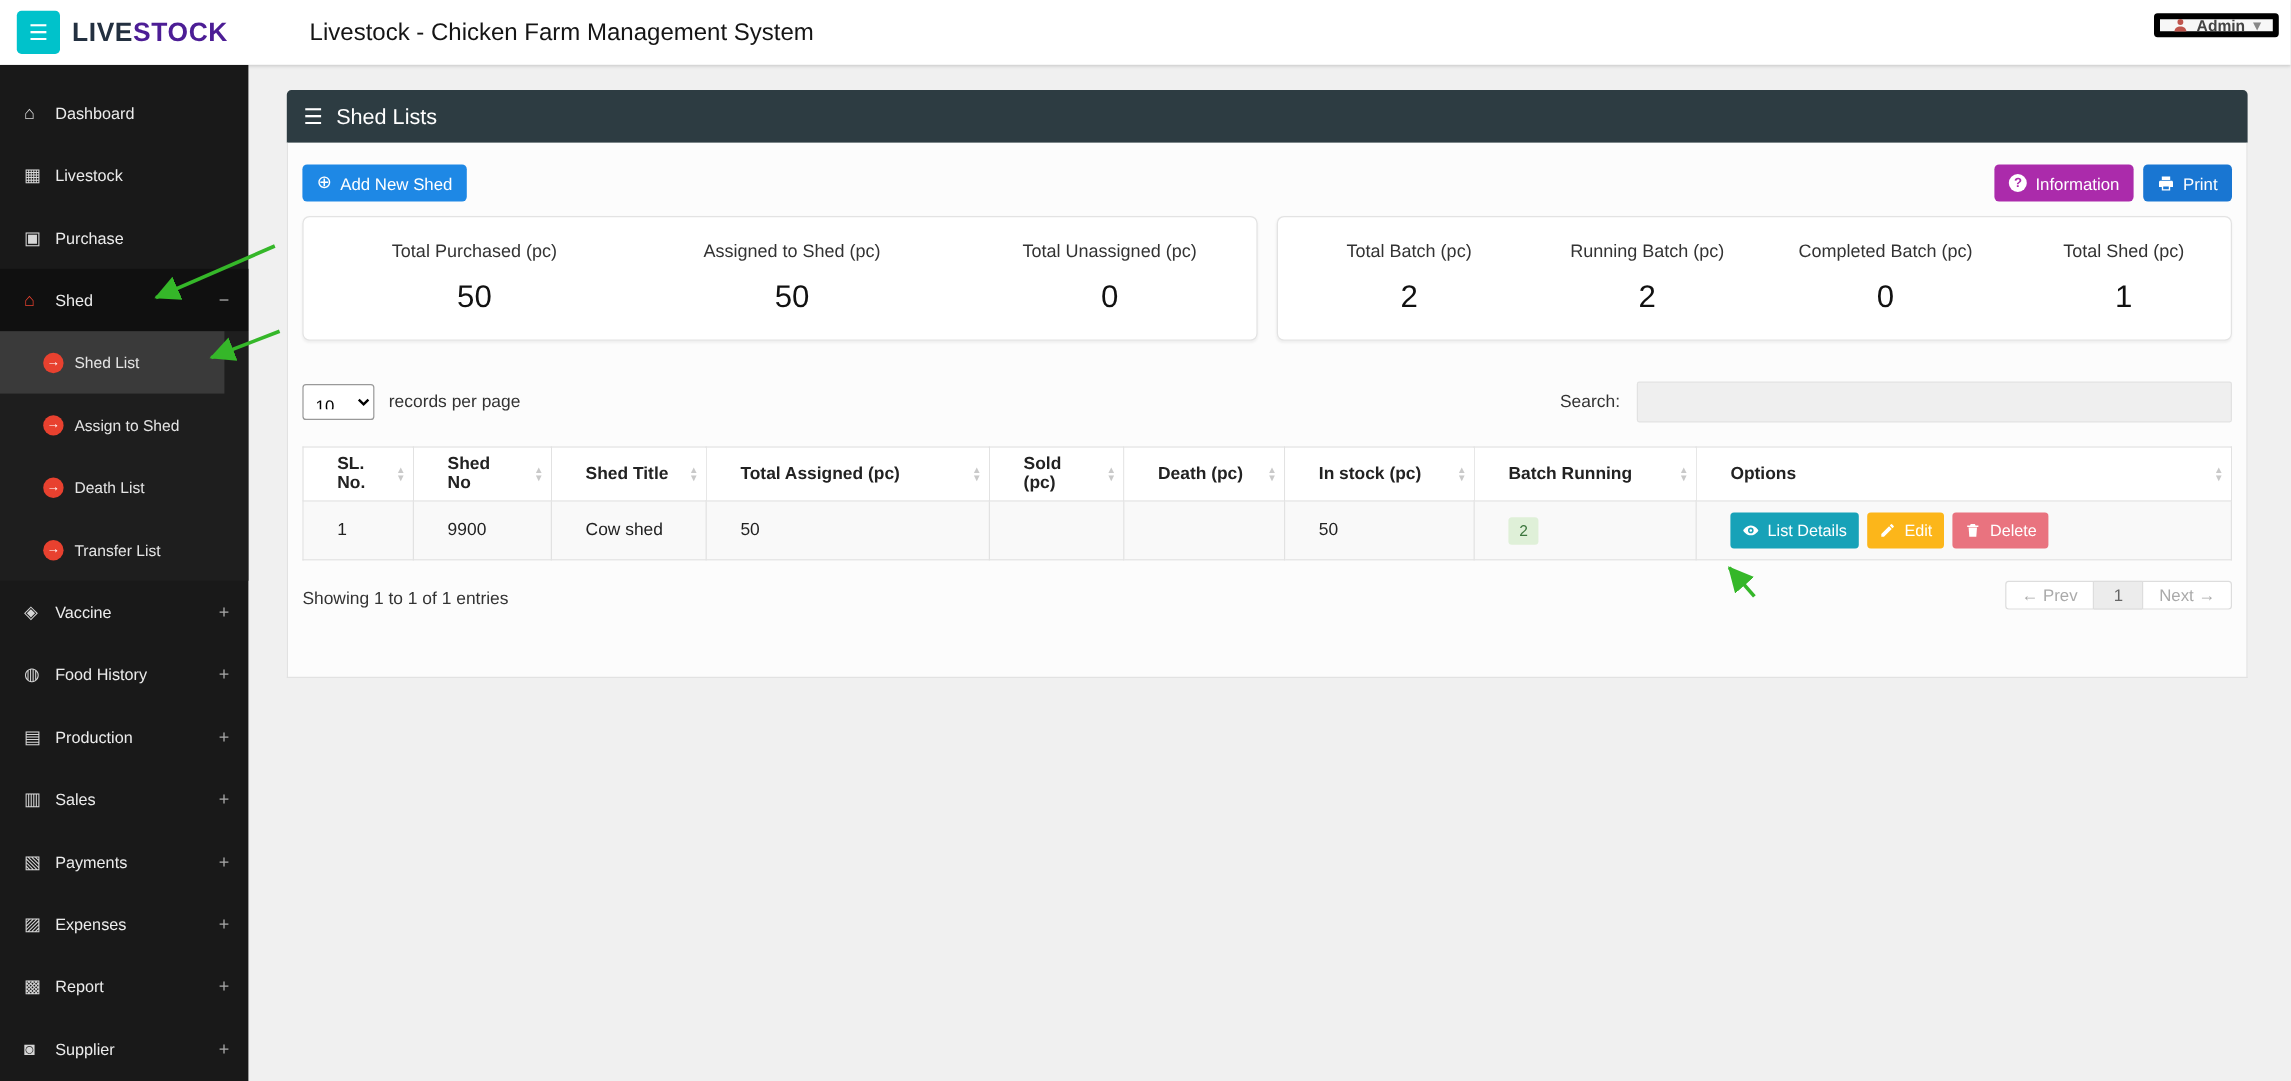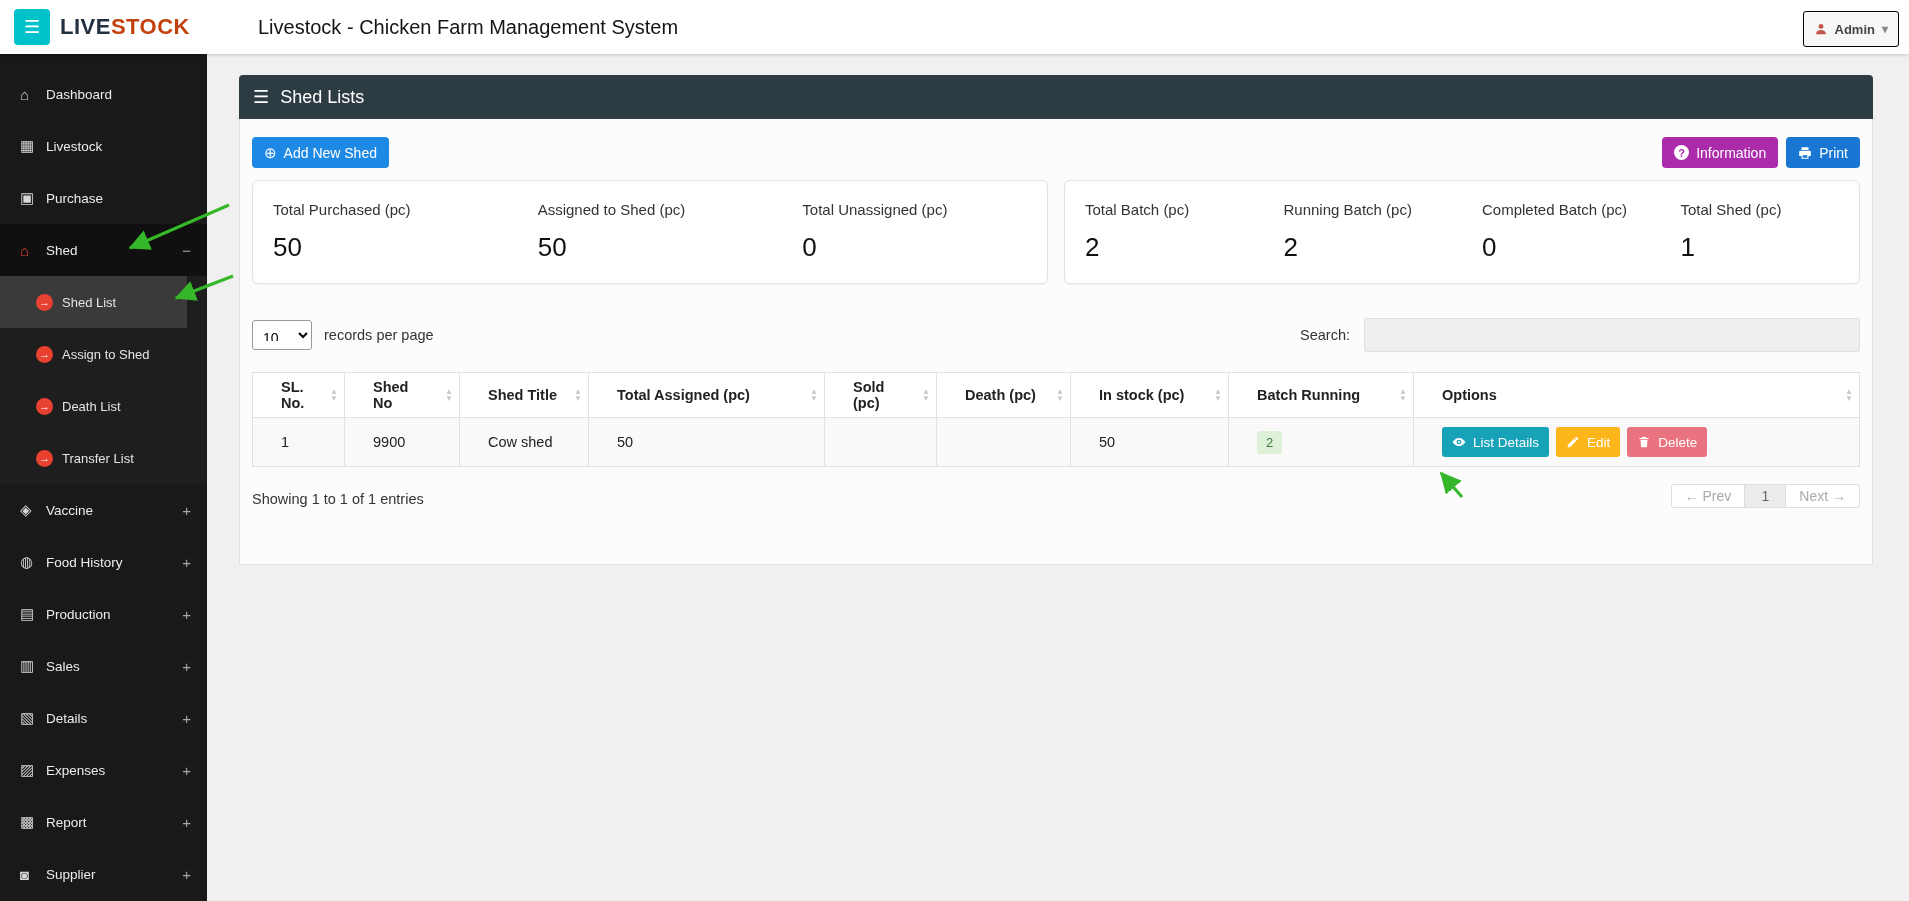--- a/index.html
+++ b/index.html
@@ -12,25 +12,25 @@
 
   
   .topbar { position:absolute; left:0; top:0; width:1909px; height:54px; background:#ffffff;
             box-shadow:0 1px 3px rgba(0,0,0,0.18); z-index:10; }
   .hamburger { position:absolute; left:14px; top:9px; width:36px; height:36px; background:#00c2cb;
                border:none; border-radius:4px; color:#fff; font-size:18px;
                display:flex; align-items:center; justify-content:center; cursor:pointer; }
   .logo { position:absolute; left:60px; top:0; height:54px; display:flex; align-items:center;
           font-size:22px; font-weight:bold; letter-spacing:0.5px; }
   .logo-live { color:#233040; }
-  .logo-stock { color:#c2410c; }
+  .logo-stock { color:#4c1d95; }
   .page-title { position:absolute; left:258px; top:0; height:54px; display:flex; align-items:center;
                 font-size:20px; color:#151515; }
-  .admin-box { position:absolute; right:10px; top:11px; height:36px; display:flex; align-items:center;
-               gap:7px; padding:0 10px; border:1px solid #000000; border-radius:3px; background:#f7f7f7;
+  .admin-box { position:absolute; right:10px; top:11px; height:20px; display:flex; align-items:center;
+               gap:7px; padding:0 10px; border:5px solid #000000; border-radius:3px; background:#f7f7f7;
                cursor:pointer; font-size:13px; font-weight:bold; color:#444; }
   .admin-caret { color:#888; font-size:12px; }
 
   
   .sidebar { position:absolute; left:0; top:54px; width:207px; height:847px; background:#191919;
              padding-top:14px; z-index:5; }
   .nav-item { height:52px; display:flex; align-items:center; padding:0 16px 0 20px;
               font-size:13.5px; color:#ececec; cursor:pointer; }
   .nav-item.active { background:#101010; }
   .glyph { width:26px; font-size:15px; color:#d6d6d6; flex:none; }
@@ -59,21 +59,21 @@
   .btn-purple { background:#ab2bab; }
   .btn-print  { background:#1976d2; }
   .circle-ic { font-size:15px; line-height:1; }
   .q-ic { width:15px; height:15px; border-radius:50%; background:#fff; color:#ab2bab;
           font-weight:bold; font-size:11px; display:inline-flex; align-items:center; justify-content:center; }
   .svg-ic { width:14px; height:14px; fill:#fff; flex:none; }
 
   .cards { position:absolute; top:61px; left:12px; right:12px; display:flex; justify-content:space-between; }
   .card { background:#fff; border:1px solid #e3e3e3; border-radius:6px;
           box-shadow:0 1px 2px rgba(0,0,0,0.05); height:104px; padding-top:20px; display:flex; width:796px; }
-  .stat { flex:1; padding-left:20px; }
+  .stat { flex:1; padding-left:20px;text-align:center; }
   .stat-label { font-size:15px; color:#333; margin-bottom:14px; }
   .stat-value { font-size:26px; color:#111; }
 
   .controls { position:absolute; top:199px; left:12px; right:12px; display:flex; align-items:center;
               justify-content:space-between; font-size:14.5px; color:#333; }
   .controls-left { display:flex; align-items:center; gap:12px; }
   .page-size { width:60px; height:30px; border:1px solid #999; border-radius:3px; font-size:14px;
                padding:8px 6px; background:#fff; font-family:inherit; }
   .controls-right { display:flex; align-items:center; gap:14px; }
   .search-input { width:496px; height:34px; background:#efefef; border:1px solid #e2e2e2;
@@ -186,21 +186,21 @@
     <span>Production</span>
     <span class="toggle">+</span>
   </div>
   <div class="nav-item">
     <span class="glyph">▥</span>
     <span>Sales</span>
     <span class="toggle">+</span>
   </div>
   <div class="nav-item">
     <span class="glyph">▧</span>
-    <span>Details</span>
+    <span>Payments</span>
     <span class="toggle">+</span>
   </div>
   <div class="nav-item">
     <span class="glyph">▨</span>
     <span>Expenses</span>
     <span class="toggle">+</span>
   </div>
   <div class="nav-item">
     <span class="glyph">▩</span>
     <span>Report</span>

